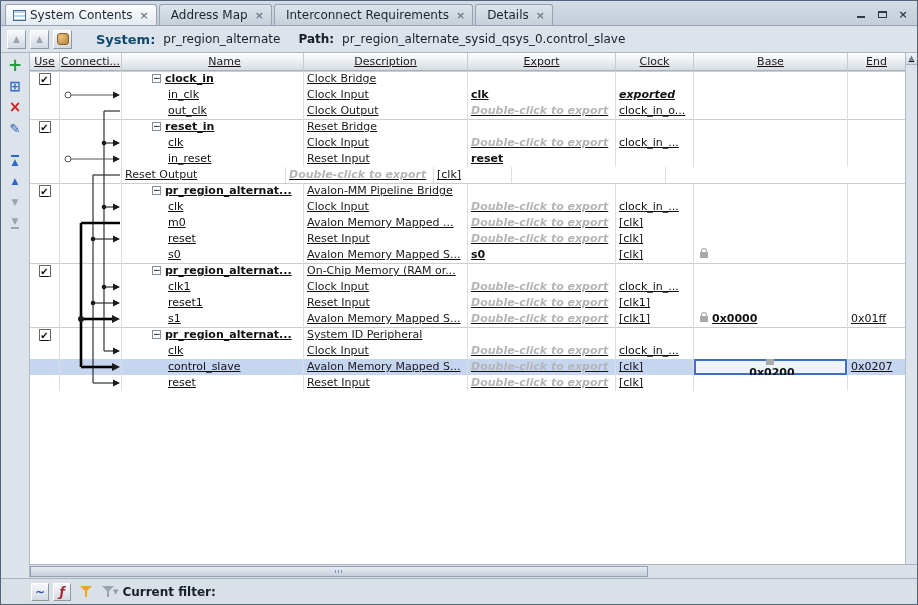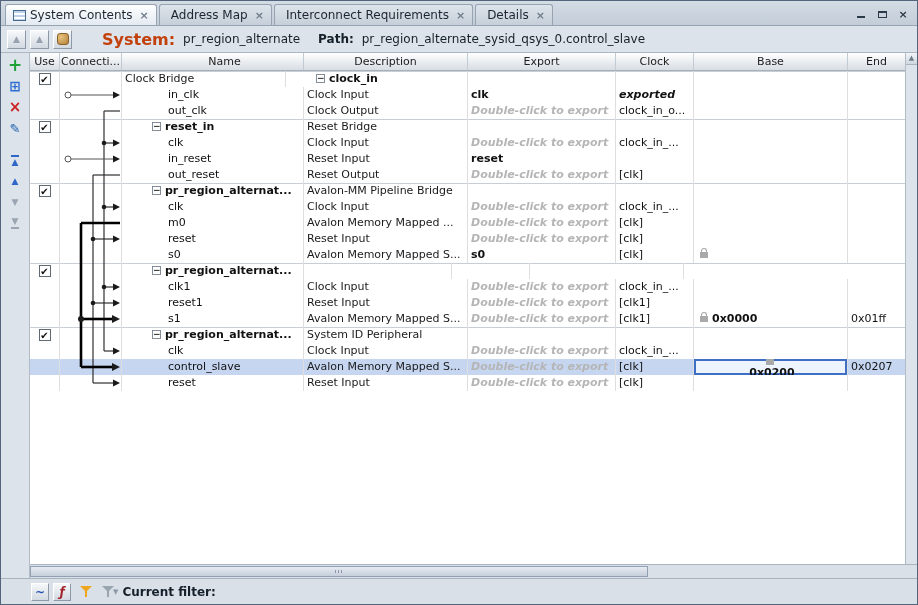--- a/index.html
+++ b/index.html
@@ -17,39 +17,39 @@
   .win-controls{margin-left:auto;display:flex;gap:9px;align-items:center;padding:0 2px 6px 0;}
   .wc{display:flex;align-items:center;justify-content:center;width:12px;height:10px;color:#2c3946;font-weight:bold;font-size:11px;line-height:1;}
   .min-glyph{width:8px;height:2px;background:#2c3946;display:block;margin-top:5px;}
   .restore-glyph{width:9px;height:7px;border:1px solid #2c3946;border-top:2px solid #2c3946;display:block;}
 
   
   .toolbar{height:27px;flex:none;background:#dce3ea;border-bottom:1px solid #adb7c2;display:flex;align-items:center;padding:0 6px;gap:4px;}
   .tb-btn{width:19px;height:19px;flex:none;display:flex;align-items:center;justify-content:center;background:linear-gradient(#f6f8fa,#d2d9e1);border:1px solid;border-color:#ffffff #8d99a6 #8d99a6 #ffffff;}
   .tb-arrow{font-size:9px;color:#98a3af;line-height:1;}
   .component-glyph{width:12px;height:12px;border-radius:3px;background:radial-gradient(circle at 30% 30%,#e9c47d,#b2803d);border:1px solid #8a6228;}
-  .sys-label{font-weight:bold;font-size:16px;margin-left:26px;color:#c2410c;}
+  .sys-label{font-weight:bold;font-size:13px;margin-left:20px;color:#0c4a6e;}
   .sys-value{font-size:12px;margin-left:4px;color:#16202b;}
   .path-label{font-weight:bold;font-size:12px;margin-left:14px;color:#16202b;}
   .path-value{font-size:12px;margin-left:4px;color:#16202b;}
 
   
   .main{flex:1;display:flex;min-height:0;}
   .side{width:29px;flex:none;border-right:1px solid #b2bcc6;background:#dce3ea;display:flex;flex-direction:column;align-items:center;padding-top:4px;gap:5px;}
   .sbtn{width:18px;height:16px;display:flex;align-items:center;justify-content:center;font-weight:bold;line-height:1;cursor:default;}
   .g-add{color:#1ea23a;font-size:17px;}
   .g-dup{color:#2f6fd0;font-size:14px;}
   .g-rem{color:#cc2222;font-size:15px;}
   .g-edit{color:#1d5fae;font-size:13px;}
   .blue{color:#2e66c9;} .gray{color:#9aa5b1;}
   .icon-stack{display:flex;flex-direction:column;align-items:center;line-height:1;font-size:9px;}
   .icon-stack .bar{width:8px;height:2px;background:currentColor;margin:1px 0;}
   .spacer{height:6px;}
 
-  .table-area{flex:1;display:flex;flex-direction:column;min-width:0;background:#fde047;}
+  .table-area{flex:1;display:flex;flex-direction:column;min-width:0;background:#fde047;text-decoration:underline;}
   .table-top{flex:1;display:flex;min-height:0;}
   .table-main{flex:1;display:flex;flex-direction:column;min-width:0;}
 
   .thead{display:flex;height:18px;flex:none;background:linear-gradient(#ffffff,#d7dde3);border-bottom:1px solid #a7b1bc;}
   .th{display:flex;align-items:center;justify-content:center;font-size:11px;color:#222;border-right:1px solid #c2cad3;overflow:hidden;white-space:nowrap;}
 
   .tbody{flex:1;position:relative;background:#fff;overflow:hidden;}
   .row{display:flex;height:16px;line-height:16px;}
   .row.group{box-shadow:inset 0 1px 0 #c9ced4;}
   .row.selected{background:#c6d6f1;}
@@ -248,22 +248,22 @@
                 <polygon points="52,292 52,300 60,296"></polygon>
                 <polygon points="53,308.5 53,315.5 60,312"></polygon>
               </g>
             </svg>
 
           <div class="row group">
     <div class="cell c-use">
                   <span class="checkbox">✔</span>
                 </div>
     <div class="cell c-conn"></div>
+    <div class="cell c-name"><span class="expand">−</span><span class="nm">clock_in</span></div>
     <div class="cell c-desc">Clock Bridge</div>
-    <div class="cell c-name"><span class="expand">−</span><span class="nm">clock_in</span></div>
     <div class="cell c-exp"></div>
     <div class="cell c-clk"></div>
     <div class="cell c-base">
                   <span class="bval"></span>
                 </div>
     <div class="cell c-end"></div>
   </div>
               <div class="row">
     <div class="cell c-use">
                   <span class="checkbox" style="visibility: hidden;"></span>
@@ -332,21 +332,20 @@
     <div class="cell c-base">
                   <span class="bval"></span>
                 </div>
     <div class="cell c-end"></div>
   </div>
               <div class="row">
     <div class="cell c-use">
                   <span class="checkbox" style="visibility: hidden;"></span>
                 </div>
     <div class="cell c-conn"></div>
-    <div class="cell c-name"><span class="nm">out_reset</span></div>
     <div class="cell c-desc">Reset Output</div>
     <div class="cell c-exp placeholder">Double-click to export</div>
     <div class="cell c-clk">[clk]</div>
     <div class="cell c-base">
                   <span class="bval"></span>
                 </div>
     <div class="cell c-end"></div>
   </div>
               <div class="row group">
     <div class="cell c-use">
@@ -418,20 +417,21 @@
                   <span class="bval"></span>
                 </div>
     <div class="cell c-end"></div>
   </div>
               <div class="row group">
     <div class="cell c-use">
                   <span class="checkbox">✔</span>
                 </div>
     <div class="cell c-conn"></div>
     <div class="cell c-name"><span class="expand">−</span><span class="nm">pr_region_alternat...</span></div>
+    <div class="cell c-desc">On-Chip Memory (RAM or...</div>
     <div class="cell c-exp"></div>
     <div class="cell c-clk"></div>
     <div class="cell c-base">
                   <span class="bval"></span>
                 </div>
     <div class="cell c-end"></div>
   </div>
               <div class="row">
     <div class="cell c-use">
                   <span class="checkbox" style="visibility: hidden;"></span>

